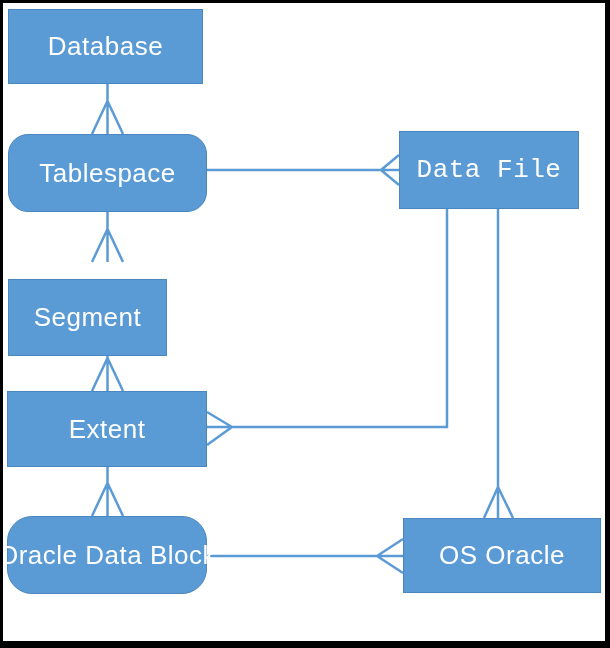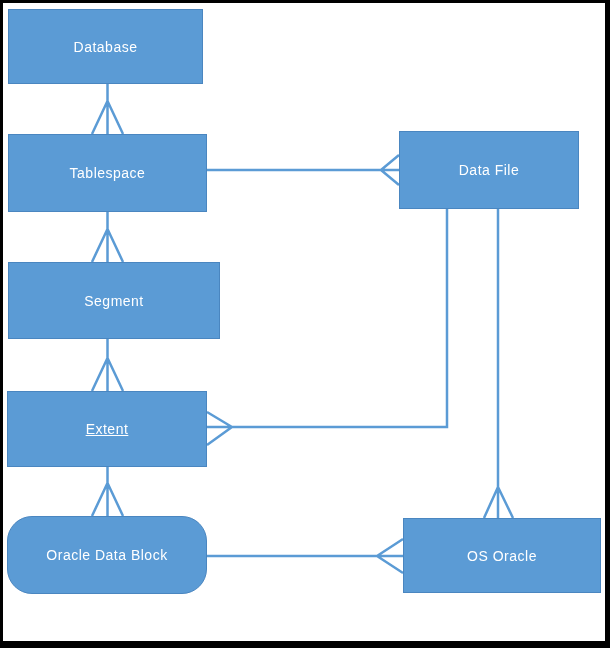--- a/index.html
+++ b/index.html
@@ -28,30 +28,30 @@
   }
   .node {
     position: absolute;
     box-sizing: border-box;
     background: #5b9bd5;
     border: 1.5px solid #4a86c0;
     color: #ffffff;
     display: flex;
     align-items: center;
     justify-content: center;
-    font-size: 14px;
+    font-size: 26px;
     letter-spacing: 0.5px;
     white-space: nowrap;
   }
   .node-database        { left: 5px;   top: 6px;   width: 195px; height: 75px; }
-  .node-tablespace      { left: 5px;   top: 131px; width: 199px; height: 78px; }
-  .node-segment         { left: 5px;   top: 259px; width: 212px; height: 77px; }
-  .node-extent          { left: 4px;   top: 388px; width: 200px; height: 76px; text-decoration: underline; }
+  .node-tablespace      { left: 5px;   top: 131px; width: 199px; height: 78px; border-radius: 20px; }
+  .node-segment         { left: 5px;   top: 276px; width: 159px; height: 77px; }
+  .node-extent          { left: 4px;   top: 388px; width: 200px; height: 76px; }
   .node-oracle-data-block { left: 4px; top: 513px; width: 200px; height: 78px; border-radius: 25px; }
-  .node-data-file       { left: 396px; top: 128px; width: 180px; height: 78px; }
+  .node-data-file       { left: 396px; top: 128px; width: 180px; height: 78px; font-family: Liberation Mono, monospace; }
   .node-os-block        { left: 400px; top: 515px; width: 198px; height: 75px; }
   .section-label {
     position: absolute;
     color: #111111;
     font-size: 26px;
     letter-spacing: 1px;
     white-space: nowrap;
   }
   .section-logical  { left: 25px;  top: 604px; }
   .section-physical { left: 435px; top: 604px; }

